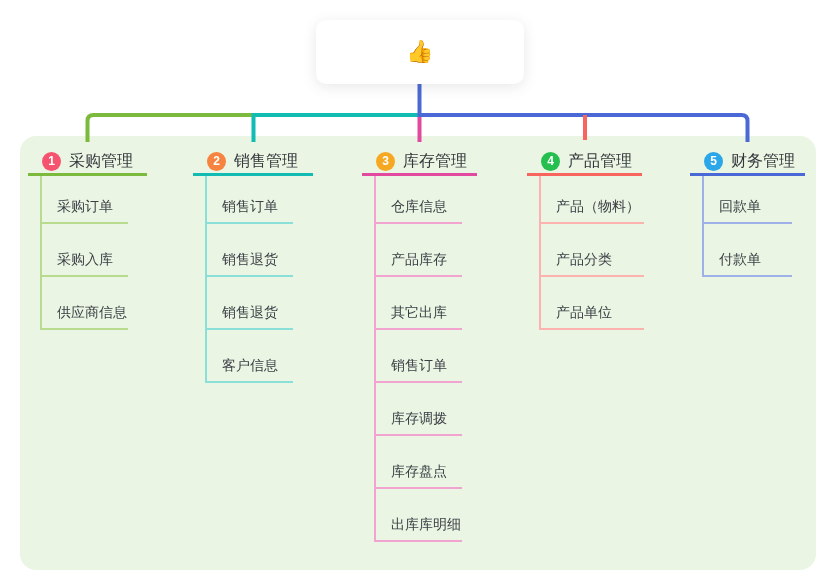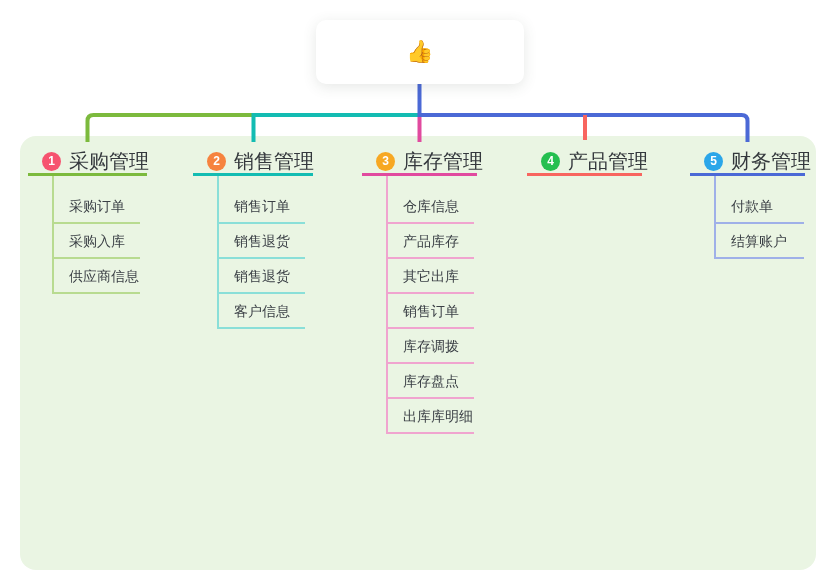--- a/index.html
+++ b/index.html
@@ -26,26 +26,26 @@
   .b1 { left:28px;  width:119px; }
   .b2 { left:193px; width:120px; }
   .b3 { left:362px; width:115px; }
   .b4 { left:527px; width:115px; }
   .b5 { left:690px; width:115px; }
 
   .bhead { height:27px; border-bottom:3px solid var(--c); display:flex; align-items:center; padding-left:14px; }
   .badge { width:19px; height:19px; border-radius:50%; background:var(--badge);
            color:#fff; font-size:12px; font-weight:bold; display:flex;
            align-items:center; justify-content:center; flex:0 0 19px; }
-  .btitle { margin-left:8px; font-size:20px; color:#34383d; white-space:nowrap; }
+  .btitle { margin-left:8px; font-size:16px; color:#34383d; white-space:nowrap; }
 
-  .kids { margin-left:24px; border-left:2px solid var(--cl); width:88px; }
+  .kids { margin-left:12px; border-left:2px solid var(--cl); width:88px; }
   .b4 .kids { width:105px; }
   .b5 .kids { width:90px; }
-  .kid { height:35px; border-bottom:2px solid var(--cl); display:flex; align-items:flex-end;
+  .kid { height:53px; border-bottom:2px solid var(--cl); display:flex; align-items:flex-end;
          padding:0 0 6px 15px; font-size:14px; color:#3a3f45; white-space:nowrap; }
   .kid:first-child { height:48px; }
 </style>
 </head>
 <body>
 
 <div class="stage">
 
   <div class="panel" style="--panel: #eaf5e3;"></div>
 
@@ -101,26 +101,31 @@
       <div class="kid">库存盘点</div>
       <div class="kid">出库库明细</div>
     </div>
   </div>
 
   <div class="branch b4" style="--c: #f8655f; --cl: #fcb3af; --badge: #25bf50;">
     <div class="bhead">
       <span class="badge">4</span>
       <span class="btitle">产品管理</span>
     </div>
+    <div class="kids">
+      <div class="kid">产品（物料）</div>
+      <div class="kid">产品分类</div>
+      <div class="kid">产品单位</div>
+    </div>
   </div>
 
   <div class="branch b5" style="--c: #4b69d6; --cl: #9fb0e8; --badge: #2ba6e9;">
     <div class="bhead">
       <span class="badge">5</span>
       <span class="btitle">财务管理</span>
     </div>
     <div class="kids">
+      <div class="kid">回款单</div>
       <div class="kid">付款单</div>
-      <div class="kid">结算账户</div>
     </div>
   </div>
 
 </div>
 
 </body></html>

